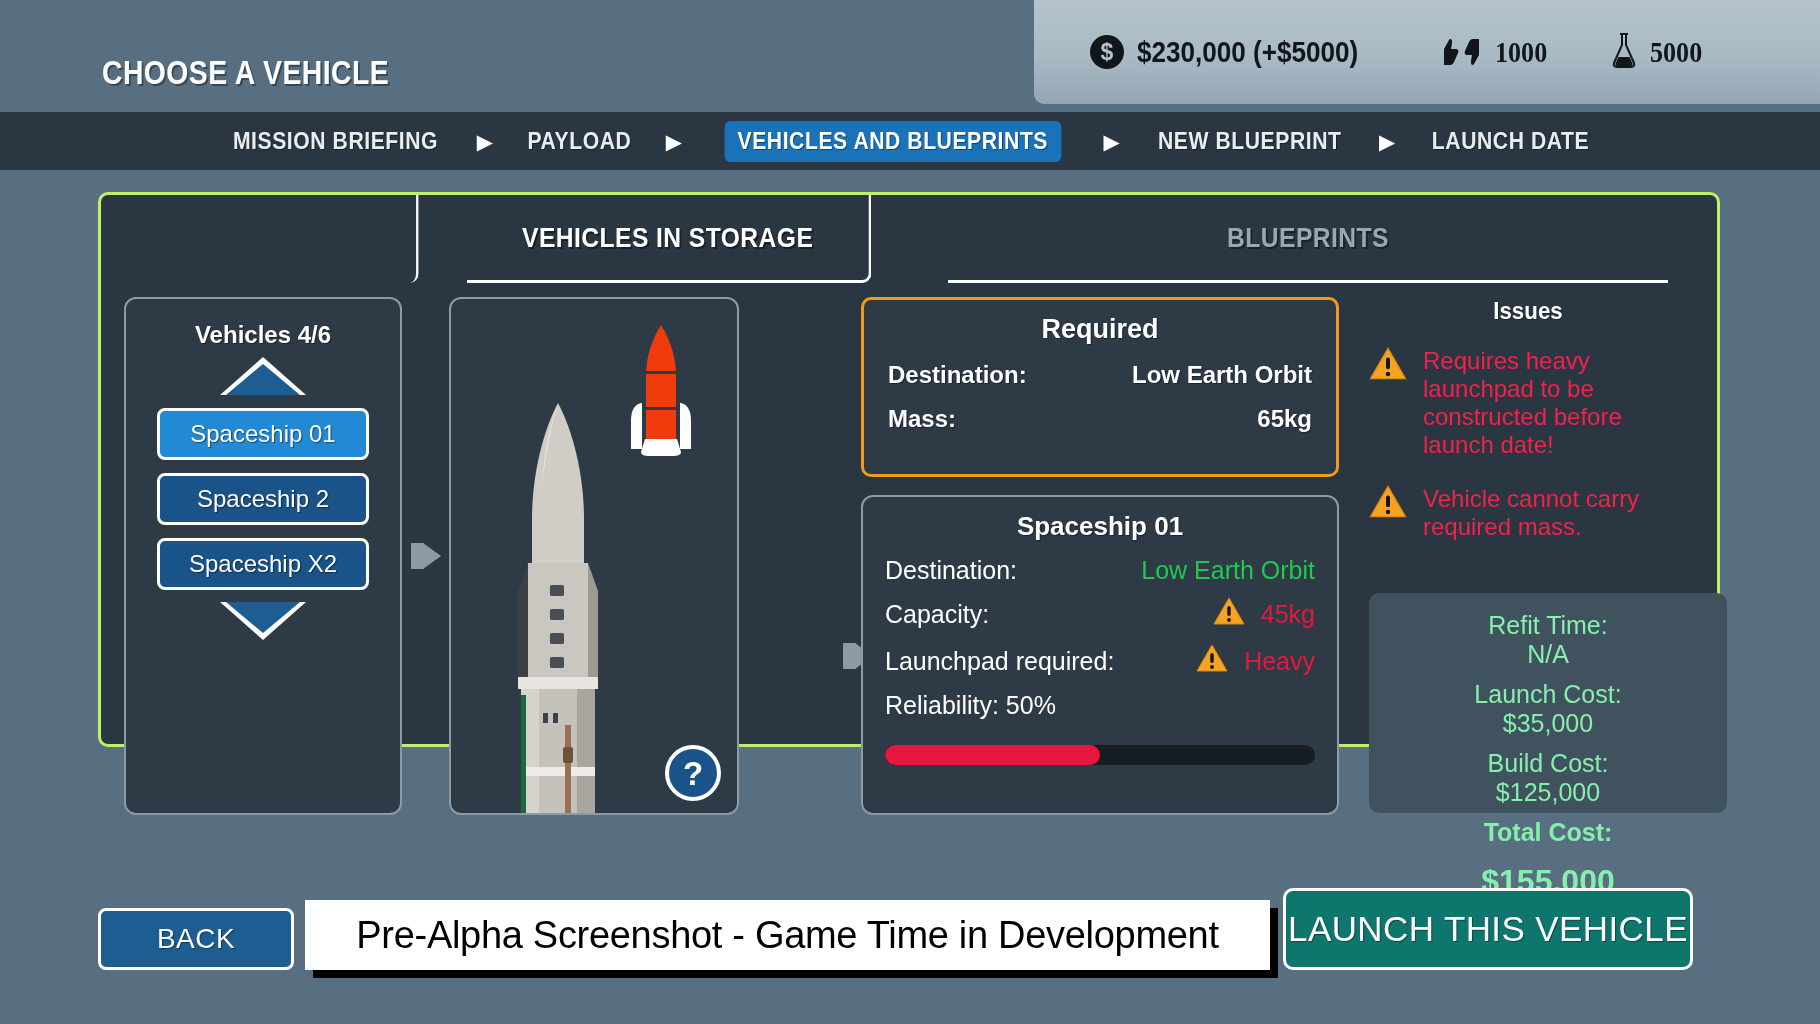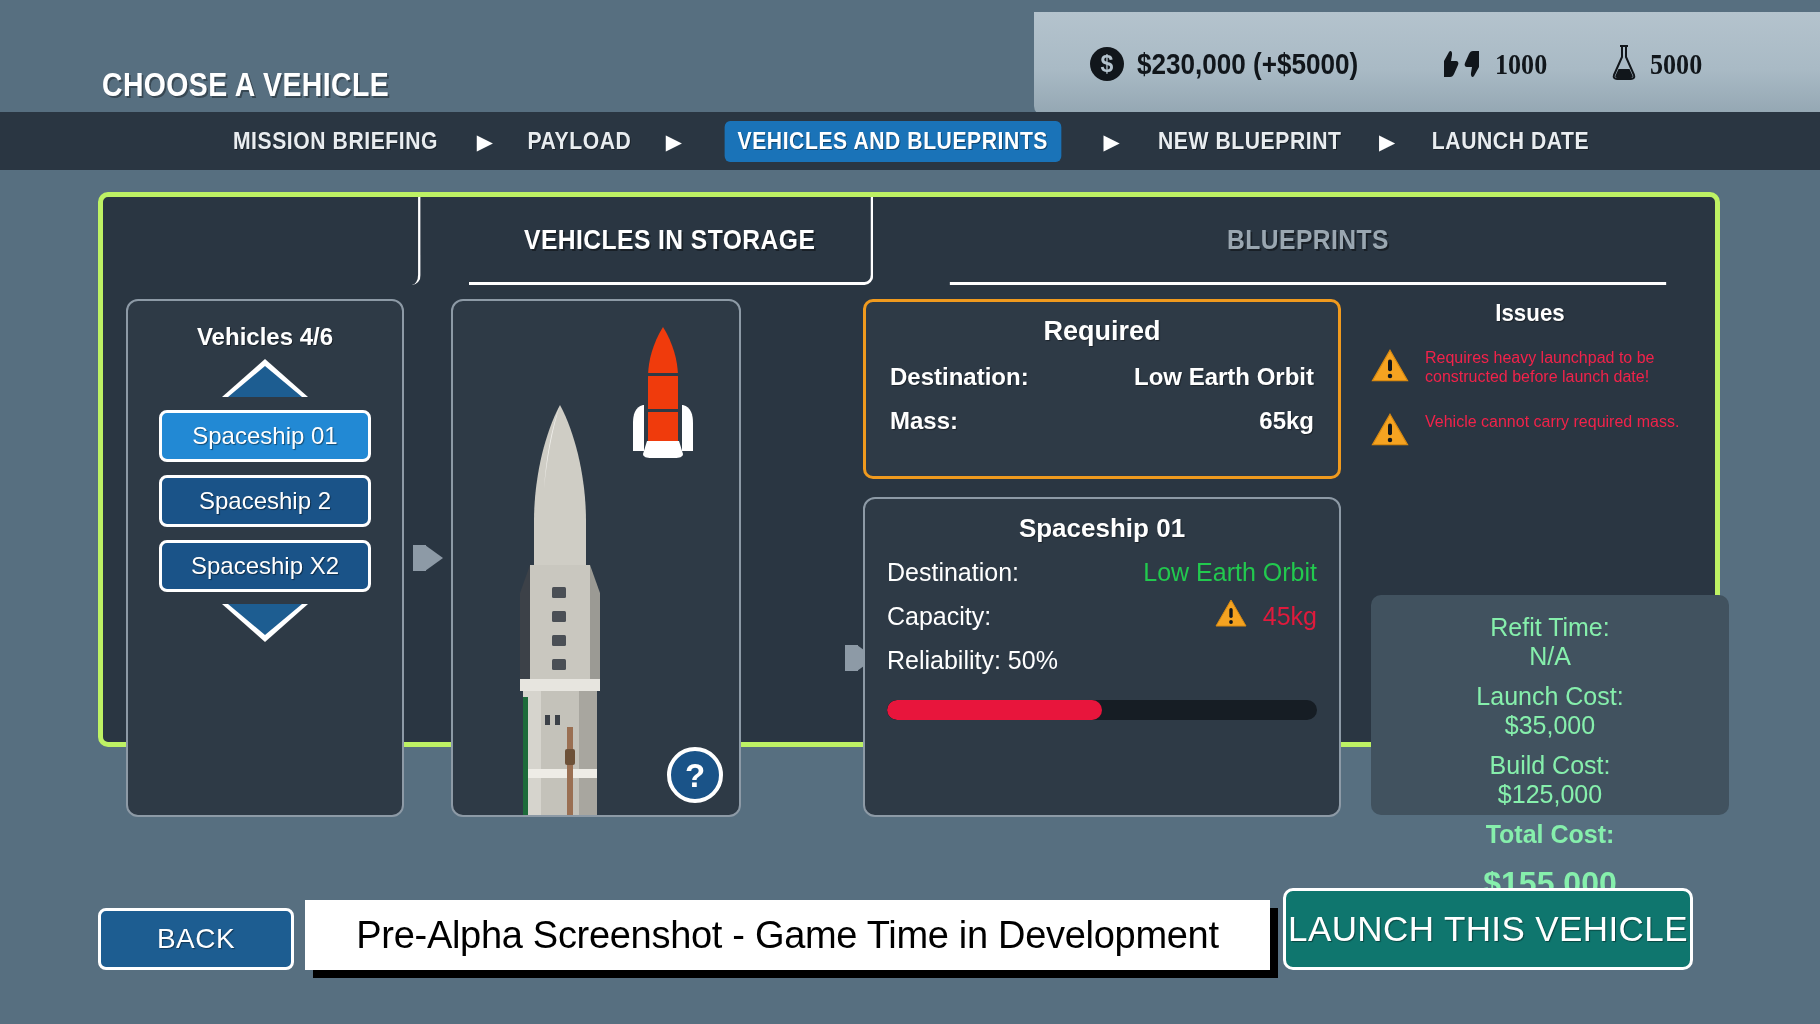--- a/index.html
+++ b/index.html
@@ -12,21 +12,20 @@
     overflow: hidden;
     position: relative;
   }
 
   
   .topbar {
     position: absolute;
     top: 0; left: 0;
     width: 1820px;
     height: 112px;
-    margin-top: 12px;
   }
   .page-title {
     position: absolute;
     left: 102px;
     top: 54px;
     font-size: 33px;
     font-weight: 700;
     letter-spacing: 0.5px;
     color: #ffffff;
     text-shadow: 2px 2px 0 rgba(0,0,0,0.35);
@@ -111,21 +110,21 @@
   }
 
   
   .main-card {
     position: absolute;
     left: 98px;
     top: 192px;
     width: 1622px;
     height: 555px;
     background: #2a3642;
-    border: 5px solid #bef264;
+    border: 3px solid #bef264;
     border-radius: 10px;
   }
 
   .tabs {
     position: absolute;
     top: 0; left: 0;
     width: 100%;
     height: 88px;
     display: flex;
   }
@@ -404,21 +403,21 @@
     margin-bottom: 22px;
     transform: scaleX(0.93);
   }
   .issue-row {
     display: flex;
     gap: 16px;
     margin-bottom: 26px;
     align-items: flex-start;
   }
   .issue-text {
-    font-size: 16px;
+    font-size: 24px;
     color: #f2224a;
     line-height: 1.17;
   }
 
   
   .cost-panel {
     position: absolute;
     left: 1268px;
     top: 310px;
     width: 358px;
@@ -627,20 +626,33 @@
             <svg width="32" height="29" viewBox="0 0 32 29">
                 <path d="M16 1 L31 27 L1 27 Z" fill="#f5a321" stroke="#d98a10" stroke-width="1"></path>
                 <rect x="14.3" y="9" width="3.4" height="10" rx="1.7" fill="#12161b"></rect>
                 <circle cx="16" cy="23" r="1.9" fill="#12161b"></circle>
               </svg>
           </span>
           <span>45kg</span>
         </span>
       </div>
 
+      <div class="det-row">
+        <span>Launchpad required:</span>
+        <span class="det-val red">
+          <span>
+            <svg width="32" height="29" viewBox="0 0 32 29">
+                <path d="M16 1 L31 27 L1 27 Z" fill="#f5a321" stroke="#d98a10" stroke-width="1"></path>
+                <rect x="14.3" y="9" width="3.4" height="10" rx="1.7" fill="#12161b"></rect>
+                <circle cx="16" cy="23" r="1.9" fill="#12161b"></circle>
+              </svg>
+          </span>
+          <span>Heavy</span>
+        </span>
+      </div>
 
       <div class="reliability-label">Reliability: 50%</div>
       <div class="rel-track">
         <div class="rel-fill" id="rel-fill" style="width: 50%;"></div>
       </div>
     </div>
 
     <div class="issues">
       <div class="issues-title">Issues</div>
 

